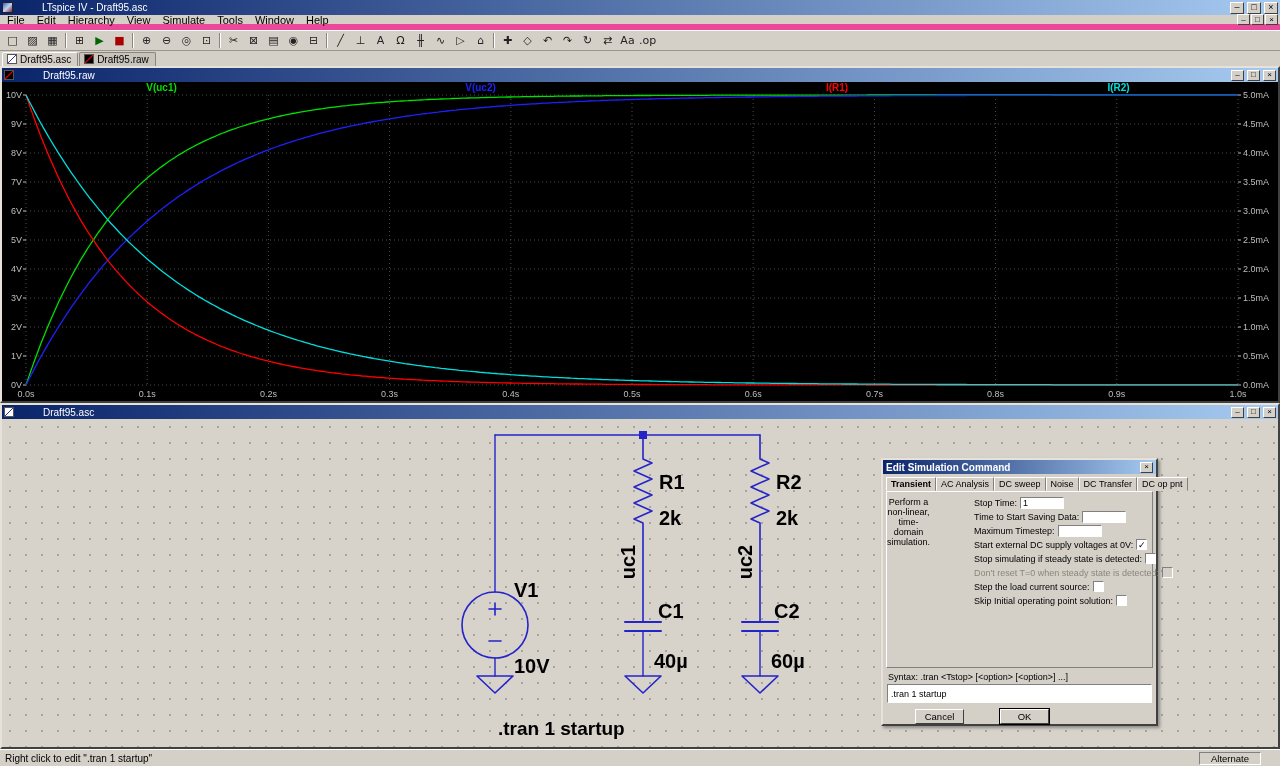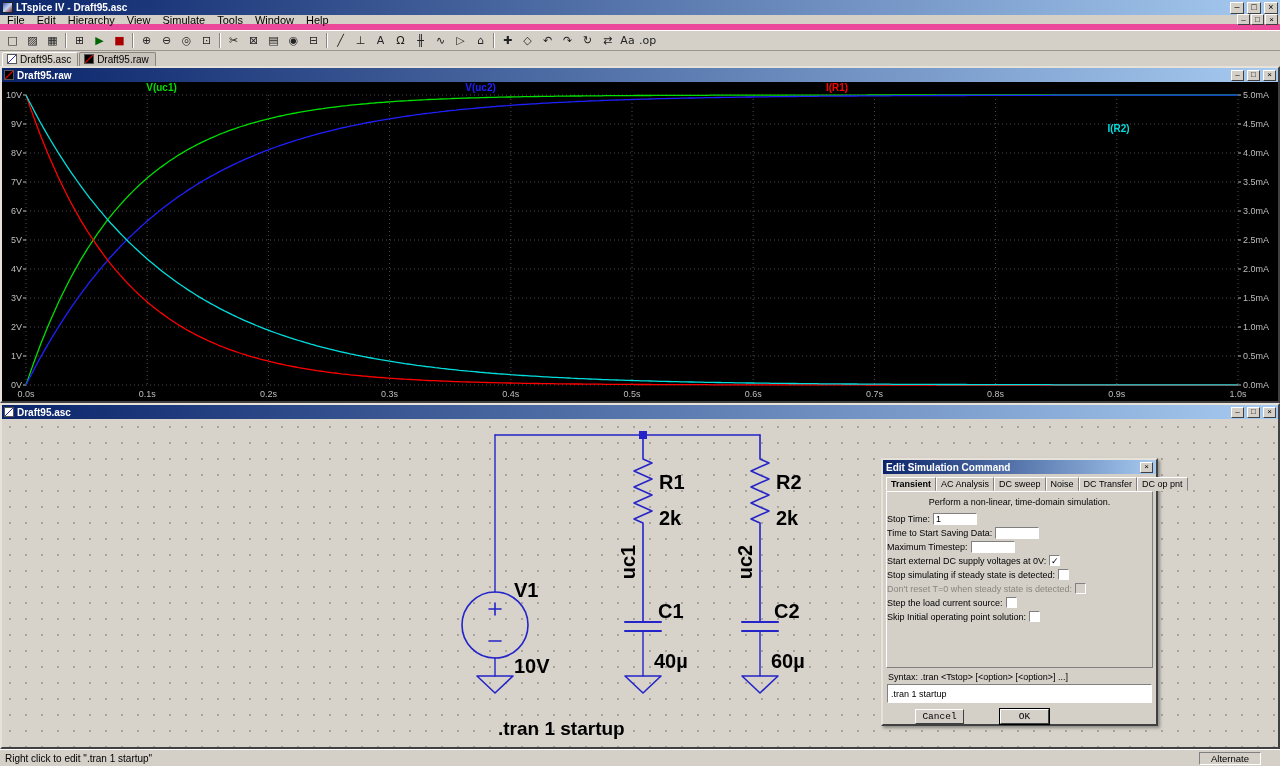--- a/index.html
+++ b/index.html
@@ -6,21 +6,21 @@
   html,body { width:1280px; height:766px; overflow:hidden; }
   body { font-family:"Liberation Sans", sans-serif; background:#d4d0c8; position:relative; }
 
   .app { width:1280px; height:766px; display:flex; flex-direction:column; background:#d4d0c8; }
 
   
   .titlebar { height:15px; background:linear-gradient(90deg,#0a246a 0%,#a6caf0 100%);
               display:flex; align-items:center; padding:0 2px; gap:3px; flex:none; }
   .app-icon { width:11px; height:11px; background:linear-gradient(135deg,#4060c0 0%,#c0d0f0 50%,#803030 100%);
               border:1px solid #222; flex:none; }
-  .win-title { color:#fff; font-size:10px; font-weight:bold; flex:1; white-space:nowrap; overflow:hidden; }
+  .win-title { color:#fff; font-size:10px; font-weight:normal; flex:1; white-space:nowrap; overflow:hidden;margin-left:26px; }
   .win-btn { width:14px; height:12px; background:#d4d0c8; border:1px solid; border-color:#fff #404040 #404040 #fff;
              font-size:9px; line-height:9px; text-align:center; color:#000; padding:0; flex:none;
              font-family:"Liberation Sans",sans-serif; }
 
   
   .menubar { height:15px; display:flex; align-items:center; padding-left:1px; background:#d4d0c8; flex:none;
              border-bottom:6px solid #ec4899; }
   .menu-item { font-size:11px; padding:0 6px; color:#000; }
   .mdi-btns { margin-left:auto; display:flex; gap:1px; padding-right:2px; }
 
@@ -62,37 +62,37 @@
             border:2px solid; border-color:#e6e2da #404040 #404040 #e6e2da; display:flex; flex-direction:column;
             box-shadow:2px 2px 3px rgba(0,0,0,.35); }
   .dlg-titlebar { height:14px; background:linear-gradient(90deg,#0a246a 0%,#a6caf0 100%);
                   display:flex; align-items:center; padding:0 3px; flex:none; }
   .dlg-title { color:#fff; font-size:10px; font-weight:bold; flex:1; }
   .dlg-tabstrip { display:flex; padding:3px 3px 0 3px; flex:none; }
   .dlg-tab { font-size:9px; padding:1px 4px; border:1px solid; border-color:#fff #808080 transparent #fff;
              background:#d4d0c8; position:relative; color:#000; white-space:nowrap; }
   .dlg-tab.active { font-weight:bold; top:0; border-bottom:1px solid #d4d0c8; z-index:2; }
   .tabpage { flex:1; border:1px solid; border-color:#fff #808080 #808080 #fff; margin:0 3px; padding:3px 0 2px 0;
-             display:flex; flex-direction:column; }
+             display:flex; flex-direction:row;gap:44px; }
   .dlg-desc { font-size:9px; text-align:center; margin:2px 0 4px 0; color:#000; }
   .dlg-row { display:flex; align-items:center; justify-content:flex-start; height:13px; margin:1px 4px 1px 0; }
   .dlg-label { font-size:9px; text-align:right; margin-right:3px; white-space:nowrap; color:#000; }
   .dlg-row.disabled .dlg-label { color:#8a867e; }
   .ctl { width:108px; flex:none; display:flex; align-items:center; }
   .dlg-input { width:44px; height:12px; font-size:9px; background:#fff; border:1px solid;
                border-color:#808080 #fff #fff #808080; padding:0 2px; font-family:"Liberation Sans",sans-serif; }
   .checkbox { width:11px; height:11px; background:#fff; border:1px solid; border-color:#808080 #fff #fff #808080;
               font-size:9px; line-height:10px; text-align:center; color:#000; }
   .checkbox.disabled { background:#d4d0c8; }
   .syntax-row { font-size:9px; margin:4px 6px 2px 5px; color:#000; white-space:nowrap; }
   .cmd-input { margin:0 4px; height:19px; font-size:9px; background:#fff; border:1px solid;
                border-color:#808080 #fff #fff #808080; padding:1px 3px; font-family:"Liberation Sans",sans-serif; }
   .dlg-buttons { display:flex; gap:36px; padding:6px 0 0 32px; }
   .dlg-btn { width:49px; height:15px; font-size:9.5px; background:#d4d0c8; border:1px solid;
-             border-color:#fff #404040 #404040 #fff; padding:0; font-family:Liberation Mono, monospace; color:#000; }
+             border-color:#fff #404040 #404040 #fff; padding:0; font-family:Liberation Sans, sans-serif; color:#000; }
   .dlg-btn.default { outline:1px solid #000; }
 
   
   .statusbar { height:17px; display:flex; align-items:center; padding:1px 3px; background:#d4d0c8;
                border-top:1px solid #fff; flex:none; }
   .status-left { flex:1; font-size:10px; padding-left:2px; color:#000; white-space:nowrap; }
   .status-cell { width:62px; height:13px; border:1px solid; border-color:#808080 #fff #fff #808080;
                  font-size:9.5px; display:flex; align-items:center; justify-content:center; margin-right:16px; color:#000; }
 </style>
 </head>
@@ -258,21 +258,21 @@
           <text x="630" y="315" text-anchor="middle" fill="#bebebe" font-size="9" font-family="Liberation Sans, sans-serif">0.5s</text>
           <text x="751.2" y="315" text-anchor="middle" fill="#bebebe" font-size="9" font-family="Liberation Sans, sans-serif">0.6s</text>
           <text x="872.4" y="315" text-anchor="middle" fill="#bebebe" font-size="9" font-family="Liberation Sans, sans-serif">0.7s</text>
           <text x="993.6" y="315" text-anchor="middle" fill="#bebebe" font-size="9" font-family="Liberation Sans, sans-serif">0.8s</text>
           <text x="1114.8" y="315" text-anchor="middle" fill="#bebebe" font-size="9" font-family="Liberation Sans, sans-serif">0.9s</text>
           <text x="1236" y="315" text-anchor="middle" fill="#bebebe" font-size="9" font-family="Liberation Sans, sans-serif">1.0s</text>
           <path d="M24.0,303.0L27.0,294.1L30.1,285.4L33.1,277.0L36.1,268.9L39.1,261.1L42.2,253.4L45.2,246.0L48.2,238.9L51.3,231.9L54.3,225.2L57.3,218.6L60.4,212.3L63.4,206.2L66.4,200.2L69.4,194.5L72.5,188.9L75.5,183.5L78.5,178.2L81.6,173.2L84.6,168.2L87.6,163.5L90.7,158.8L93.7,154.3L96.7,150.0L99.8,145.8L102.8,141.7L105.8,137.7L108.8,133.9L111.9,130.2L114.9,126.6L117.9,123.1L121.0,119.7L124.0,116.4L127.0,113.2L130.1,110.1L133.1,107.1L136.1,104.3L139.1,101.4L142.2,98.7L145.2,96.1L148.2,93.5L151.3,91.1L154.3,88.7L157.3,86.3L160.4,84.1L163.4,81.9L166.4,79.8L169.4,77.7L172.5,75.7L175.5,73.8L178.5,71.9L181.6,70.1L184.6,68.3L187.6,66.6L190.7,65.0L193.7,63.4L196.7,61.8L199.7,60.3L202.8,58.9L205.8,57.5L208.8,56.1L211.9,54.8L214.9,53.5L217.9,52.2L221.0,51.0L224.0,49.9L227.0,48.7L230.0,47.6L233.1,46.6L236.1,45.5L239.1,44.5L242.2,43.6L245.2,42.6L248.2,41.7L251.3,40.8L254.3,40.0L257.3,39.1L260.3,38.3L263.4,37.6L266.4,36.8L269.4,36.1L272.5,35.4L275.5,34.7L278.5,34.0L281.6,33.4L284.6,32.7L287.6,32.1L290.6,31.5L293.7,31.0L296.7,30.4L299.7,29.9L302.8,29.4L305.8,28.9L308.8,28.4L311.9,27.9L314.9,27.4L317.9,27.0L320.9,26.6L324.0,26.1L327.0,25.7L330.0,25.3L333.1,25.0L336.1,24.6L339.1,24.2L342.2,23.9L345.2,23.6L348.2,23.2L351.2,22.9L354.3,22.6L357.3,22.3L360.3,22.0L363.4,21.8L366.4,21.5L369.4,21.2L372.5,21.0L375.5,20.7L378.5,20.5L381.5,20.3L384.6,20.0L387.6,19.8L390.6,19.6L393.7,19.4L396.7,19.2L399.7,19.0L402.8,18.8L405.8,18.7L408.8,18.5L411.8,18.3L414.9,18.1L417.9,18.0L420.9,17.8L424.0,17.7L427.0,17.5L430.0,17.4L433.1,17.3L436.1,17.1L439.1,17.0L442.1,16.9L445.2,16.8L448.2,16.7L451.2,16.5L454.3,16.4L457.3,16.3L460.3,16.2L463.4,16.1L466.4,16.0L469.4,15.9L472.4,15.8L475.5,15.8L478.5,15.7L481.5,15.6L484.6,15.5L487.6,15.4L490.6,15.4L493.7,15.3L496.7,15.2L499.7,15.1L502.7,15.1L505.8,15.0L508.8,15.0L511.8,14.9L514.9,14.8L517.9,14.8L520.9,14.7L524.0,14.7L527.0,14.6L530.0,14.6L533.0,14.5L536.1,14.5L539.1,14.4L542.1,14.4L545.2,14.3L548.2,14.3L551.2,14.3L554.3,14.2L557.3,14.2L560.3,14.1L563.3,14.1L566.4,14.1L569.4,14.0L572.4,14.0L575.5,14.0L578.5,14.0L581.5,13.9L584.6,13.9L587.6,13.9L590.6,13.8L593.6,13.8L596.7,13.8L599.7,13.8L602.7,13.7L605.8,13.7L608.8,13.7L611.8,13.7L614.9,13.7L617.9,13.6L620.9,13.6L623.9,13.6L627.0,13.6L630.0,13.6L633.0,13.5L636.1,13.5L639.1,13.5L642.1,13.5L645.2,13.5L648.2,13.5L651.2,13.4L654.2,13.4L657.3,13.4L660.3,13.4L663.3,13.4L666.4,13.4L669.4,13.4L672.4,13.4L675.4,13.4L678.5,13.3L681.5,13.3L684.5,13.3L687.6,13.3L690.6,13.3L693.6,13.3L696.7,13.3L699.7,13.3L702.7,13.3L705.7,13.3L708.8,13.2L711.8,13.2L714.8,13.2L717.9,13.2L720.9,13.2L723.9,13.2L727.0,13.2L730.0,13.2L733.0,13.2L736.0,13.2L739.1,13.2L742.1,13.2L745.1,13.2L748.2,13.2L751.2,13.2L754.2,13.2L757.3,13.2L760.3,13.1L763.3,13.1L766.3,13.1L769.4,13.1L772.4,13.1L775.4,13.1L778.5,13.1L781.5,13.1L784.5,13.1L787.6,13.1L790.6,13.1L793.6,13.1L796.6,13.1L799.7,13.1L802.7,13.1L805.7,13.1L808.8,13.1L811.8,13.1L814.8,13.1L817.9,13.1L820.9,13.1L823.9,13.1L826.9,13.1L830.0,13.1L833.0,13.1L836.0,13.1L839.1,13.1L842.1,13.1L845.1,13.1L848.2,13.1L851.2,13.1L854.2,13.1L857.2,13.1L860.3,13.1L863.3,13.1L866.3,13.0L869.4,13.0L872.4,13.0L875.4,13.0L878.5,13.0L881.5,13.0L884.5,13.0L887.5,13.0L890.6,13.0L893.6,13.0L896.6,13.0L899.7,13.0L902.7,13.0L905.7,13.0L908.8,13.0L911.8,13.0L914.8,13.0L917.8,13.0L920.9,13.0L923.9,13.0L926.9,13.0L930.0,13.0L933.0,13.0L936.0,13.0L939.1,13.0L942.1,13.0L945.1,13.0L948.1,13.0L951.2,13.0L954.2,13.0L957.2,13.0L960.3,13.0L963.3,13.0L966.3,13.0L969.4,13.0L972.4,13.0L975.4,13.0L978.4,13.0L981.5,13.0L984.5,13.0L987.5,13.0L990.6,13.0L993.6,13.0L996.6,13.0L999.7,13.0L1002.7,13.0L1005.7,13.0L1008.7,13.0L1011.8,13.0L1014.8,13.0L1017.8,13.0L1020.9,13.0L1023.9,13.0L1026.9,13.0L1030.0,13.0L1033.0,13.0L1036.0,13.0L1039.0,13.0L1042.1,13.0L1045.1,13.0L1048.1,13.0L1051.2,13.0L1054.2,13.0L1057.2,13.0L1060.3,13.0L1063.3,13.0L1066.3,13.0L1069.3,13.0L1072.4,13.0L1075.4,13.0L1078.4,13.0L1081.5,13.0L1084.5,13.0L1087.5,13.0L1090.6,13.0L1093.6,13.0L1096.6,13.0L1099.6,13.0L1102.7,13.0L1105.7,13.0L1108.7,13.0L1111.8,13.0L1114.8,13.0L1117.8,13.0L1120.9,13.0L1123.9,13.0L1126.9,13.0L1129.9,13.0L1133.0,13.0L1136.0,13.0L1139.0,13.0L1142.1,13.0L1145.1,13.0L1148.1,13.0L1151.2,13.0L1154.2,13.0L1157.2,13.0L1160.2,13.0L1163.3,13.0L1166.3,13.0L1169.3,13.0L1172.4,13.0L1175.4,13.0L1178.4,13.0L1181.5,13.0L1184.5,13.0L1187.5,13.0L1190.5,13.0L1193.6,13.0L1196.6,13.0L1199.6,13.0L1202.7,13.0L1205.7,13.0L1208.7,13.0L1211.8,13.0L1214.8,13.0L1217.8,13.0L1220.8,13.0L1223.9,13.0L1226.9,13.0L1229.9,13.0L1233.0,13.0L1236.0,13.0" fill="none" stroke="#00e000" stroke-width="1.3"></path>
           <path d="M24.0,303.0L27.0,297.0L30.1,291.2L33.1,285.4L36.1,279.8L39.1,274.3L42.2,268.9L45.2,263.6L48.2,258.5L51.3,253.4L54.3,248.5L57.3,243.6L60.4,238.9L63.4,234.2L66.4,229.6L69.4,225.2L72.5,220.8L75.5,216.5L78.5,212.3L81.6,208.2L84.6,204.2L87.6,200.2L90.7,196.4L93.7,192.6L96.7,188.9L99.8,185.3L102.8,181.7L105.8,178.2L108.8,174.8L111.9,171.5L114.9,168.2L117.9,165.0L121.0,161.9L124.0,158.8L127.0,155.8L130.1,152.9L133.1,150.0L136.1,147.2L139.1,144.4L142.2,141.7L145.2,139.0L148.2,136.4L151.3,133.9L154.3,131.4L157.3,129.0L160.4,126.6L163.4,124.2L166.4,121.9L169.4,119.7L172.5,117.5L175.5,115.3L178.5,113.2L181.6,111.2L184.6,109.1L187.6,107.1L190.7,105.2L193.7,103.3L196.7,101.4L199.7,99.6L202.8,97.8L205.8,96.1L208.8,94.4L211.9,92.7L214.9,91.1L217.9,89.4L221.0,87.9L224.0,86.3L227.0,84.8L230.0,83.3L233.1,81.9L236.1,80.5L239.1,79.1L242.2,77.7L245.2,76.4L248.2,75.1L251.3,73.8L254.3,72.5L257.3,71.3L260.3,70.1L263.4,68.9L266.4,67.8L269.4,66.6L272.5,65.5L275.5,64.5L278.5,63.4L281.6,62.4L284.6,61.3L287.6,60.3L290.6,59.4L293.7,58.4L296.7,57.5L299.7,56.6L302.8,55.7L305.8,54.8L308.8,53.9L311.9,53.1L314.9,52.2L317.9,51.4L320.9,50.6L324.0,49.9L327.0,49.1L330.0,48.4L333.1,47.6L336.1,46.9L339.1,46.2L342.2,45.5L345.2,44.9L348.2,44.2L351.2,43.6L354.3,42.9L357.3,42.3L360.3,41.7L363.4,41.1L366.4,40.5L369.4,40.0L372.5,39.4L375.5,38.9L378.5,38.3L381.5,37.8L384.6,37.3L387.6,36.8L390.6,36.3L393.7,35.8L396.7,35.4L399.7,34.9L402.8,34.4L405.8,34.0L408.8,33.6L411.8,33.2L414.9,32.7L417.9,32.3L420.9,31.9L424.0,31.5L427.0,31.2L430.0,30.8L433.1,30.4L436.1,30.1L439.1,29.7L442.1,29.4L445.2,29.0L448.2,28.7L451.2,28.4L454.3,28.1L457.3,27.7L460.3,27.4L463.4,27.1L466.4,26.8L469.4,26.6L472.4,26.3L475.5,26.0L478.5,25.7L481.5,25.5L484.6,25.2L487.6,25.0L490.6,24.7L493.7,24.5L496.7,24.2L499.7,24.0L502.7,23.8L505.8,23.6L508.8,23.3L511.8,23.1L514.9,22.9L517.9,22.7L520.9,22.5L524.0,22.3L527.0,22.1L530.0,21.9L533.0,21.8L536.1,21.6L539.1,21.4L542.1,21.2L545.2,21.1L548.2,20.9L551.2,20.7L554.3,20.6L557.3,20.4L560.3,20.3L563.3,20.1L566.4,20.0L569.4,19.8L572.4,19.7L575.5,19.5L578.5,19.4L581.5,19.3L584.6,19.1L587.6,19.0L590.6,18.9L593.6,18.8L596.7,18.7L599.7,18.5L602.7,18.4L605.8,18.3L608.8,18.2L611.8,18.1L614.9,18.0L617.9,17.9L620.9,17.8L623.9,17.7L627.0,17.6L630.0,17.5L633.0,17.4L636.1,17.3L639.1,17.2L642.1,17.1L645.2,17.1L648.2,17.0L651.2,16.9L654.2,16.8L657.3,16.7L660.3,16.7L663.3,16.6L666.4,16.5L669.4,16.4L672.4,16.4L675.4,16.3L678.5,16.2L681.5,16.2L684.5,16.1L687.6,16.0L690.6,16.0L693.6,15.9L696.7,15.8L699.7,15.8L702.7,15.7L705.7,15.7L708.8,15.6L711.8,15.6L714.8,15.5L717.9,15.5L720.9,15.4L723.9,15.4L727.0,15.3L730.0,15.3L733.0,15.2L736.0,15.2L739.1,15.1L742.1,15.1L745.1,15.0L748.2,15.0L751.2,15.0L754.2,14.9L757.3,14.9L760.3,14.8L763.3,14.8L766.3,14.8L769.4,14.7L772.4,14.7L775.4,14.7L778.5,14.6L781.5,14.6L784.5,14.6L787.6,14.5L790.6,14.5L793.6,14.5L796.6,14.4L799.7,14.4L802.7,14.4L805.7,14.3L808.8,14.3L811.8,14.3L814.8,14.3L817.9,14.2L820.9,14.2L823.9,14.2L826.9,14.2L830.0,14.1L833.0,14.1L836.0,14.1L839.1,14.1L842.1,14.0L845.1,14.0L848.2,14.0L851.2,14.0L854.2,14.0L857.2,13.9L860.3,13.9L863.3,13.9L866.3,13.9L869.4,13.9L872.4,13.8L875.4,13.8L878.5,13.8L881.5,13.8L884.5,13.8L887.5,13.8L890.6,13.7L893.6,13.7L896.6,13.7L899.7,13.7L902.7,13.7L905.7,13.7L908.8,13.7L911.8,13.6L914.8,13.6L917.8,13.6L920.9,13.6L923.9,13.6L926.9,13.6L930.0,13.6L933.0,13.6L936.0,13.5L939.1,13.5L942.1,13.5L945.1,13.5L948.1,13.5L951.2,13.5L954.2,13.5L957.2,13.5L960.3,13.5L963.3,13.5L966.3,13.4L969.4,13.4L972.4,13.4L975.4,13.4L978.4,13.4L981.5,13.4L984.5,13.4L987.5,13.4L990.6,13.4L993.6,13.4L996.6,13.4L999.7,13.4L1002.7,13.3L1005.7,13.3L1008.7,13.3L1011.8,13.3L1014.8,13.3L1017.8,13.3L1020.9,13.3L1023.9,13.3L1026.9,13.3L1030.0,13.3L1033.0,13.3L1036.0,13.3L1039.0,13.3L1042.1,13.3L1045.1,13.3L1048.1,13.3L1051.2,13.2L1054.2,13.2L1057.2,13.2L1060.3,13.2L1063.3,13.2L1066.3,13.2L1069.3,13.2L1072.4,13.2L1075.4,13.2L1078.4,13.2L1081.5,13.2L1084.5,13.2L1087.5,13.2L1090.6,13.2L1093.6,13.2L1096.6,13.2L1099.6,13.2L1102.7,13.2L1105.7,13.2L1108.7,13.2L1111.8,13.2L1114.8,13.2L1117.8,13.2L1120.9,13.2L1123.9,13.2L1126.9,13.1L1129.9,13.1L1133.0,13.1L1136.0,13.1L1139.0,13.1L1142.1,13.1L1145.1,13.1L1148.1,13.1L1151.2,13.1L1154.2,13.1L1157.2,13.1L1160.2,13.1L1163.3,13.1L1166.3,13.1L1169.3,13.1L1172.4,13.1L1175.4,13.1L1178.4,13.1L1181.5,13.1L1184.5,13.1L1187.5,13.1L1190.5,13.1L1193.6,13.1L1196.6,13.1L1199.6,13.1L1202.7,13.1L1205.7,13.1L1208.7,13.1L1211.8,13.1L1214.8,13.1L1217.8,13.1L1220.8,13.1L1223.9,13.1L1226.9,13.1L1229.9,13.1L1233.0,13.1L1236.0,13.1" fill="none" stroke="#2020ff" stroke-width="1.3"></path>
           <path d="M24.0,13.0L27.0,21.9L30.1,30.6L33.1,39.0L36.1,47.1L39.1,54.9L42.2,62.6L45.2,70.0L48.2,77.1L51.3,84.1L54.3,90.8L57.3,97.4L60.4,103.7L63.4,109.8L66.4,115.8L69.4,121.5L72.5,127.1L75.5,132.5L78.5,137.8L81.6,142.8L84.6,147.8L87.6,152.5L90.7,157.2L93.7,161.7L96.7,166.0L99.8,170.2L102.8,174.3L105.8,178.3L108.8,182.1L111.9,185.8L114.9,189.4L117.9,192.9L121.0,196.3L124.0,199.6L127.0,202.8L130.1,205.9L133.1,208.9L136.1,211.7L139.1,214.6L142.2,217.3L145.2,219.9L148.2,222.5L151.3,224.9L154.3,227.3L157.3,229.7L160.4,231.9L163.4,234.1L166.4,236.2L169.4,238.3L172.5,240.3L175.5,242.2L178.5,244.1L181.6,245.9L184.6,247.7L187.6,249.4L190.7,251.0L193.7,252.6L196.7,254.2L199.7,255.7L202.8,257.1L205.8,258.5L208.8,259.9L211.9,261.2L214.9,262.5L217.9,263.8L221.0,265.0L224.0,266.1L227.0,267.3L230.0,268.4L233.1,269.4L236.1,270.5L239.1,271.5L242.2,272.4L245.2,273.4L248.2,274.3L251.3,275.2L254.3,276.0L257.3,276.9L260.3,277.7L263.4,278.4L266.4,279.2L269.4,279.9L272.5,280.6L275.5,281.3L278.5,282.0L281.6,282.6L284.6,283.3L287.6,283.9L290.6,284.5L293.7,285.0L296.7,285.6L299.7,286.1L302.8,286.6L305.8,287.1L308.8,287.6L311.9,288.1L314.9,288.6L317.9,289.0L320.9,289.4L324.0,289.9L327.0,290.3L330.0,290.7L333.1,291.0L336.1,291.4L339.1,291.8L342.2,292.1L345.2,292.4L348.2,292.8L351.2,293.1L354.3,293.4L357.3,293.7L360.3,294.0L363.4,294.2L366.4,294.5L369.4,294.8L372.5,295.0L375.5,295.3L378.5,295.5L381.5,295.7L384.6,296.0L387.6,296.2L390.6,296.4L393.7,296.6L396.7,296.8L399.7,297.0L402.8,297.2L405.8,297.3L408.8,297.5L411.8,297.7L414.9,297.9L417.9,298.0L420.9,298.2L424.0,298.3L427.0,298.5L430.0,298.6L433.1,298.7L436.1,298.9L439.1,299.0L442.1,299.1L445.2,299.2L448.2,299.3L451.2,299.5L454.3,299.6L457.3,299.7L460.3,299.8L463.4,299.9L466.4,300.0L469.4,300.1L472.4,300.2L475.5,300.2L478.5,300.3L481.5,300.4L484.6,300.5L487.6,300.6L490.6,300.6L493.7,300.7L496.7,300.8L499.7,300.9L502.7,300.9L505.8,301.0L508.8,301.0L511.8,301.1L514.9,301.2L517.9,301.2L520.9,301.3L524.0,301.3L527.0,301.4L530.0,301.4L533.0,301.5L536.1,301.5L539.1,301.6L542.1,301.6L545.2,301.7L548.2,301.7L551.2,301.7L554.3,301.8L557.3,301.8L560.3,301.9L563.3,301.9L566.4,301.9L569.4,302.0L572.4,302.0L575.5,302.0L578.5,302.0L581.5,302.1L584.6,302.1L587.6,302.1L590.6,302.2L593.6,302.2L596.7,302.2L599.7,302.2L602.7,302.3L605.8,302.3L608.8,302.3L611.8,302.3L614.9,302.3L617.9,302.4L620.9,302.4L623.9,302.4L627.0,302.4L630.0,302.4L633.0,302.5L636.1,302.5L639.1,302.5L642.1,302.5L645.2,302.5L648.2,302.5L651.2,302.6L654.2,302.6L657.3,302.6L660.3,302.6L663.3,302.6L666.4,302.6L669.4,302.6L672.4,302.6L675.4,302.6L678.5,302.7L681.5,302.7L684.5,302.7L687.6,302.7L690.6,302.7L693.6,302.7L696.7,302.7L699.7,302.7L702.7,302.7L705.7,302.7L708.8,302.8L711.8,302.8L714.8,302.8L717.9,302.8L720.9,302.8L723.9,302.8L727.0,302.8L730.0,302.8L733.0,302.8L736.0,302.8L739.1,302.8L742.1,302.8L745.1,302.8L748.2,302.8L751.2,302.8L754.2,302.8L757.3,302.8L760.3,302.9L763.3,302.9L766.3,302.9L769.4,302.9L772.4,302.9L775.4,302.9L778.5,302.9L781.5,302.9L784.5,302.9L787.6,302.9L790.6,302.9L793.6,302.9L796.6,302.9L799.7,302.9L802.7,302.9L805.7,302.9L808.8,302.9L811.8,302.9L814.8,302.9L817.9,302.9L820.9,302.9L823.9,302.9L826.9,302.9L830.0,302.9L833.0,302.9L836.0,302.9L839.1,302.9L842.1,302.9L845.1,302.9L848.2,302.9L851.2,302.9L854.2,302.9L857.2,302.9L860.3,302.9L863.3,302.9L866.3,303.0L869.4,303.0L872.4,303.0L875.4,303.0L878.5,303.0L881.5,303.0L884.5,303.0L887.5,303.0L890.6,303.0L893.6,303.0L896.6,303.0L899.7,303.0L902.7,303.0L905.7,303.0L908.8,303.0L911.8,303.0L914.8,303.0L917.8,303.0L920.9,303.0L923.9,303.0L926.9,303.0L930.0,303.0L933.0,303.0L936.0,303.0L939.1,303.0L942.1,303.0L945.1,303.0L948.1,303.0L951.2,303.0L954.2,303.0L957.2,303.0L960.3,303.0L963.3,303.0L966.3,303.0L969.4,303.0L972.4,303.0L975.4,303.0L978.4,303.0L981.5,303.0L984.5,303.0L987.5,303.0L990.6,303.0L993.6,303.0L996.6,303.0L999.7,303.0L1002.7,303.0L1005.7,303.0L1008.7,303.0L1011.8,303.0L1014.8,303.0L1017.8,303.0L1020.9,303.0L1023.9,303.0L1026.9,303.0L1030.0,303.0L1033.0,303.0L1036.0,303.0L1039.0,303.0L1042.1,303.0L1045.1,303.0L1048.1,303.0L1051.2,303.0L1054.2,303.0L1057.2,303.0L1060.3,303.0L1063.3,303.0L1066.3,303.0L1069.3,303.0L1072.4,303.0L1075.4,303.0L1078.4,303.0L1081.5,303.0L1084.5,303.0L1087.5,303.0L1090.6,303.0L1093.6,303.0L1096.6,303.0L1099.6,303.0L1102.7,303.0L1105.7,303.0L1108.7,303.0L1111.8,303.0L1114.8,303.0L1117.8,303.0L1120.9,303.0L1123.9,303.0L1126.9,303.0L1129.9,303.0L1133.0,303.0L1136.0,303.0L1139.0,303.0L1142.1,303.0L1145.1,303.0L1148.1,303.0L1151.2,303.0L1154.2,303.0L1157.2,303.0L1160.2,303.0L1163.3,303.0L1166.3,303.0L1169.3,303.0L1172.4,303.0L1175.4,303.0L1178.4,303.0L1181.5,303.0L1184.5,303.0L1187.5,303.0L1190.5,303.0L1193.6,303.0L1196.6,303.0L1199.6,303.0L1202.7,303.0L1205.7,303.0L1208.7,303.0L1211.8,303.0L1214.8,303.0L1217.8,303.0L1220.8,303.0L1223.9,303.0L1226.9,303.0L1229.9,303.0L1233.0,303.0L1236.0,303.0" fill="none" stroke="#ff0000" stroke-width="1.3"></path>
           <path d="M24.0,13.0L27.0,19.0L30.1,24.8L33.1,30.6L36.1,36.2L39.1,41.7L42.2,47.1L45.2,52.4L48.2,57.5L51.3,62.6L54.3,67.5L57.3,72.4L60.4,77.1L63.4,81.8L66.4,86.4L69.4,90.8L72.5,95.2L75.5,99.5L78.5,103.7L81.6,107.8L84.6,111.8L87.6,115.8L90.7,119.6L93.7,123.4L96.7,127.1L99.8,130.7L102.8,134.3L105.8,137.8L108.8,141.2L111.9,144.5L114.9,147.8L117.9,151.0L121.0,154.1L124.0,157.2L127.0,160.2L130.1,163.1L133.1,166.0L136.1,168.8L139.1,171.6L142.2,174.3L145.2,177.0L148.2,179.6L151.3,182.1L154.3,184.6L157.3,187.0L160.4,189.4L163.4,191.8L166.4,194.1L169.4,196.3L172.5,198.5L175.5,200.7L178.5,202.8L181.6,204.8L184.6,206.9L187.6,208.9L190.7,210.8L193.7,212.7L196.7,214.6L199.7,216.4L202.8,218.2L205.8,219.9L208.8,221.6L211.9,223.3L214.9,224.9L217.9,226.6L221.0,228.1L224.0,229.7L227.0,231.2L230.0,232.7L233.1,234.1L236.1,235.5L239.1,236.9L242.2,238.3L245.2,239.6L248.2,240.9L251.3,242.2L254.3,243.5L257.3,244.7L260.3,245.9L263.4,247.1L266.4,248.2L269.4,249.4L272.5,250.5L275.5,251.5L278.5,252.6L281.6,253.6L284.6,254.7L287.6,255.7L290.6,256.6L293.7,257.6L296.7,258.5L299.7,259.4L302.8,260.3L305.8,261.2L308.8,262.1L311.9,262.9L314.9,263.8L317.9,264.6L320.9,265.4L324.0,266.1L327.0,266.9L330.0,267.6L333.1,268.4L336.1,269.1L339.1,269.8L342.2,270.5L345.2,271.1L348.2,271.8L351.2,272.4L354.3,273.1L357.3,273.7L360.3,274.3L363.4,274.9L366.4,275.5L369.4,276.0L372.5,276.6L375.5,277.1L378.5,277.7L381.5,278.2L384.6,278.7L387.6,279.2L390.6,279.7L393.7,280.2L396.7,280.6L399.7,281.1L402.8,281.6L405.8,282.0L408.8,282.4L411.8,282.8L414.9,283.3L417.9,283.7L420.9,284.1L424.0,284.5L427.0,284.8L430.0,285.2L433.1,285.6L436.1,285.9L439.1,286.3L442.1,286.6L445.2,287.0L448.2,287.3L451.2,287.6L454.3,287.9L457.3,288.3L460.3,288.6L463.4,288.9L466.4,289.2L469.4,289.4L472.4,289.7L475.5,290.0L478.5,290.3L481.5,290.5L484.6,290.8L487.6,291.0L490.6,291.3L493.7,291.5L496.7,291.8L499.7,292.0L502.7,292.2L505.8,292.4L508.8,292.7L511.8,292.9L514.9,293.1L517.9,293.3L520.9,293.5L524.0,293.7L527.0,293.9L530.0,294.1L533.0,294.2L536.1,294.4L539.1,294.6L542.1,294.8L545.2,294.9L548.2,295.1L551.2,295.3L554.3,295.4L557.3,295.6L560.3,295.7L563.3,295.9L566.4,296.0L569.4,296.2L572.4,296.3L575.5,296.5L578.5,296.6L581.5,296.7L584.6,296.9L587.6,297.0L590.6,297.1L593.6,297.2L596.7,297.3L599.7,297.5L602.7,297.6L605.8,297.7L608.8,297.8L611.8,297.9L614.9,298.0L617.9,298.1L620.9,298.2L623.9,298.3L627.0,298.4L630.0,298.5L633.0,298.6L636.1,298.7L639.1,298.8L642.1,298.9L645.2,298.9L648.2,299.0L651.2,299.1L654.2,299.2L657.3,299.3L660.3,299.3L663.3,299.4L666.4,299.5L669.4,299.6L672.4,299.6L675.4,299.7L678.5,299.8L681.5,299.8L684.5,299.9L687.6,300.0L690.6,300.0L693.6,300.1L696.7,300.2L699.7,300.2L702.7,300.3L705.7,300.3L708.8,300.4L711.8,300.4L714.8,300.5L717.9,300.5L720.9,300.6L723.9,300.6L727.0,300.7L730.0,300.7L733.0,300.8L736.0,300.8L739.1,300.9L742.1,300.9L745.1,301.0L748.2,301.0L751.2,301.0L754.2,301.1L757.3,301.1L760.3,301.2L763.3,301.2L766.3,301.2L769.4,301.3L772.4,301.3L775.4,301.3L778.5,301.4L781.5,301.4L784.5,301.4L787.6,301.5L790.6,301.5L793.6,301.5L796.6,301.6L799.7,301.6L802.7,301.6L805.7,301.7L808.8,301.7L811.8,301.7L814.8,301.7L817.9,301.8L820.9,301.8L823.9,301.8L826.9,301.8L830.0,301.9L833.0,301.9L836.0,301.9L839.1,301.9L842.1,302.0L845.1,302.0L848.2,302.0L851.2,302.0L854.2,302.0L857.2,302.1L860.3,302.1L863.3,302.1L866.3,302.1L869.4,302.1L872.4,302.2L875.4,302.2L878.5,302.2L881.5,302.2L884.5,302.2L887.5,302.2L890.6,302.3L893.6,302.3L896.6,302.3L899.7,302.3L902.7,302.3L905.7,302.3L908.8,302.3L911.8,302.4L914.8,302.4L917.8,302.4L920.9,302.4L923.9,302.4L926.9,302.4L930.0,302.4L933.0,302.4L936.0,302.5L939.1,302.5L942.1,302.5L945.1,302.5L948.1,302.5L951.2,302.5L954.2,302.5L957.2,302.5L960.3,302.5L963.3,302.5L966.3,302.6L969.4,302.6L972.4,302.6L975.4,302.6L978.4,302.6L981.5,302.6L984.5,302.6L987.5,302.6L990.6,302.6L993.6,302.6L996.6,302.6L999.7,302.6L1002.7,302.7L1005.7,302.7L1008.7,302.7L1011.8,302.7L1014.8,302.7L1017.8,302.7L1020.9,302.7L1023.9,302.7L1026.9,302.7L1030.0,302.7L1033.0,302.7L1036.0,302.7L1039.0,302.7L1042.1,302.7L1045.1,302.7L1048.1,302.7L1051.2,302.8L1054.2,302.8L1057.2,302.8L1060.3,302.8L1063.3,302.8L1066.3,302.8L1069.3,302.8L1072.4,302.8L1075.4,302.8L1078.4,302.8L1081.5,302.8L1084.5,302.8L1087.5,302.8L1090.6,302.8L1093.6,302.8L1096.6,302.8L1099.6,302.8L1102.7,302.8L1105.7,302.8L1108.7,302.8L1111.8,302.8L1114.8,302.8L1117.8,302.8L1120.9,302.8L1123.9,302.8L1126.9,302.9L1129.9,302.9L1133.0,302.9L1136.0,302.9L1139.0,302.9L1142.1,302.9L1145.1,302.9L1148.1,302.9L1151.2,302.9L1154.2,302.9L1157.2,302.9L1160.2,302.9L1163.3,302.9L1166.3,302.9L1169.3,302.9L1172.4,302.9L1175.4,302.9L1178.4,302.9L1181.5,302.9L1184.5,302.9L1187.5,302.9L1190.5,302.9L1193.6,302.9L1196.6,302.9L1199.6,302.9L1202.7,302.9L1205.7,302.9L1208.7,302.9L1211.8,302.9L1214.8,302.9L1217.8,302.9L1220.8,302.9L1223.9,302.9L1226.9,302.9L1229.9,302.9L1233.0,302.9L1236.0,302.9" fill="none" stroke="#00dede" stroke-width="1.3"></path>
-        </svg><span class="trace-label" style="left: 159.5px; color: rgb(0, 224, 0);">V(uc1)</span><span class="trace-label" style="left: 478.5px; color: rgb(32, 32, 255);">V(uc2)</span><span class="trace-label" style="left: 835px; color: rgb(255, 0, 0);">I(R1)</span><span class="trace-label" style="left: 1116.5px; color: rgb(0, 222, 222); margin-top: 41px;">I(R2)</span></div>
+        </svg><span class="trace-label" style="left: 159.5px; color: rgb(0, 224, 0);">V(uc1)</span><span class="trace-label" style="left: 478.5px; color: rgb(32, 32, 255);">V(uc2)</span><span class="trace-label" style="left: 835px; color: rgb(255, 0, 0);">I(R1)</span><span class="trace-label" style="left: 1116.5px; color: rgb(0, 222, 222);">I(R2)</span></div>
   </div>
 
   <div class="child" style="height:346px;">
     <div class="child-title">
       <span class="file-icon schematic-file-icon"></span>
       <span class="win-title">Draft95.asc</span>
       <button class="win-btn">–</button>
       <button class="win-btn">□</button>
       <button class="win-btn">×</button>
     </div>

